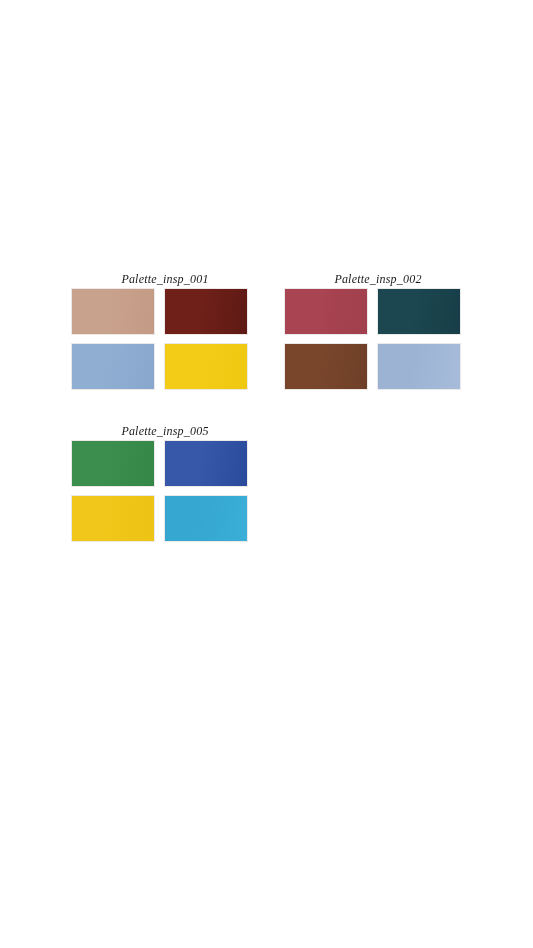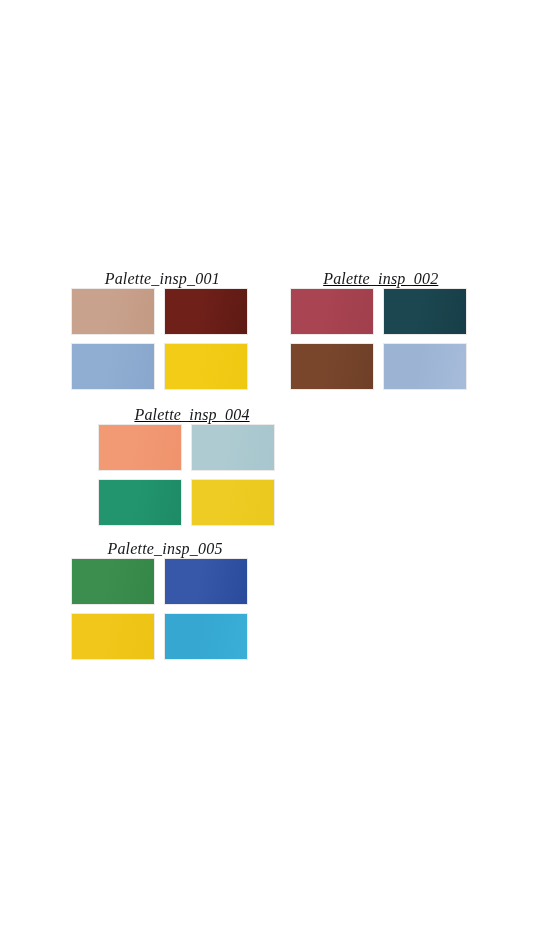--- a/index.html
+++ b/index.html
@@ -41,28 +41,27 @@
   }
 
   .palette-row.row-1 { margin-bottom: 0px; }
 
   .palette-group {
     width: 188px;
     position: relative;
   }
 
   .palette-group.col-right {
-    margin-left: 36px;
-    text-decoration: underline;
+    margin-left: 25px;
   }
 
   .palette-title {
     font-family: "Liberation Serif", "DejaVu Serif", serif;
     font-style: italic;
-    font-size: 16px;
+    font-size: 12px;
     letter-spacing: 0.2px;
     color: #16181b;
     text-align: center;
     line-height: 14px;
     height: 16px;
     white-space: nowrap;
   }
 
   .swatch-grid {
     display: grid;
@@ -137,37 +136,20 @@
               <div class="fill" title="powder-blue" style="background: linear-gradient(100deg, rgb(156, 179, 212) 0%, rgb(156, 179, 212) 42%, rgb(167, 188, 218) 100%);"></div>
             </div>
         </div>
       </div>
 
     </div>
 
     <div class="palette-row row-2 group-gap-top">
 
 
-      <div class="palette-group col-right g4">
-        <div class="palette-title">Palette_insp_004</div>
-        <div class="swatch-grid">
-          <div class="swatch">
-              <div class="fill" title="coral-peach" style="background: linear-gradient(100deg, rgb(242, 154, 116) 0%, rgb(242, 154, 116) 42%, rgb(239, 147, 108) 100%);"></div>
-            </div>
-          <div class="swatch">
-              <div class="fill" title="pale-aqua" style="background: linear-gradient(100deg, rgb(173, 203, 209) 0%, rgb(173, 203, 209) 42%, rgb(167, 198, 205) 100%);"></div>
-            </div>
-          <div class="swatch">
-              <div class="fill" title="emerald-green" style="background: linear-gradient(100deg, rgb(34, 149, 111) 0%, rgb(34, 149, 111) 42%, rgb(29, 139, 102) 100%);"></div>
-            </div>
-          <div class="swatch">
-              <div class="fill" title="sunflower-yellow" style="background: linear-gradient(100deg, rgb(239, 204, 35) 0%, rgb(239, 204, 35) 42%, rgb(235, 200, 29) 100%);"></div>
-            </div>
-        </div>
-      </div>
 
     </div>
 
     <div class="palette-row row-3 group-gap-top2">
 
       <div class="palette-group g5">
         <div class="palette-title">Palette_insp_005</div>
         <div class="swatch-grid">
           <div class="swatch">
               <div class="fill" title="forest-green" style="background: linear-gradient(100deg, rgb(59, 142, 78) 0%, rgb(59, 142, 78) 42%, rgb(53, 135, 71) 100%);"></div>

